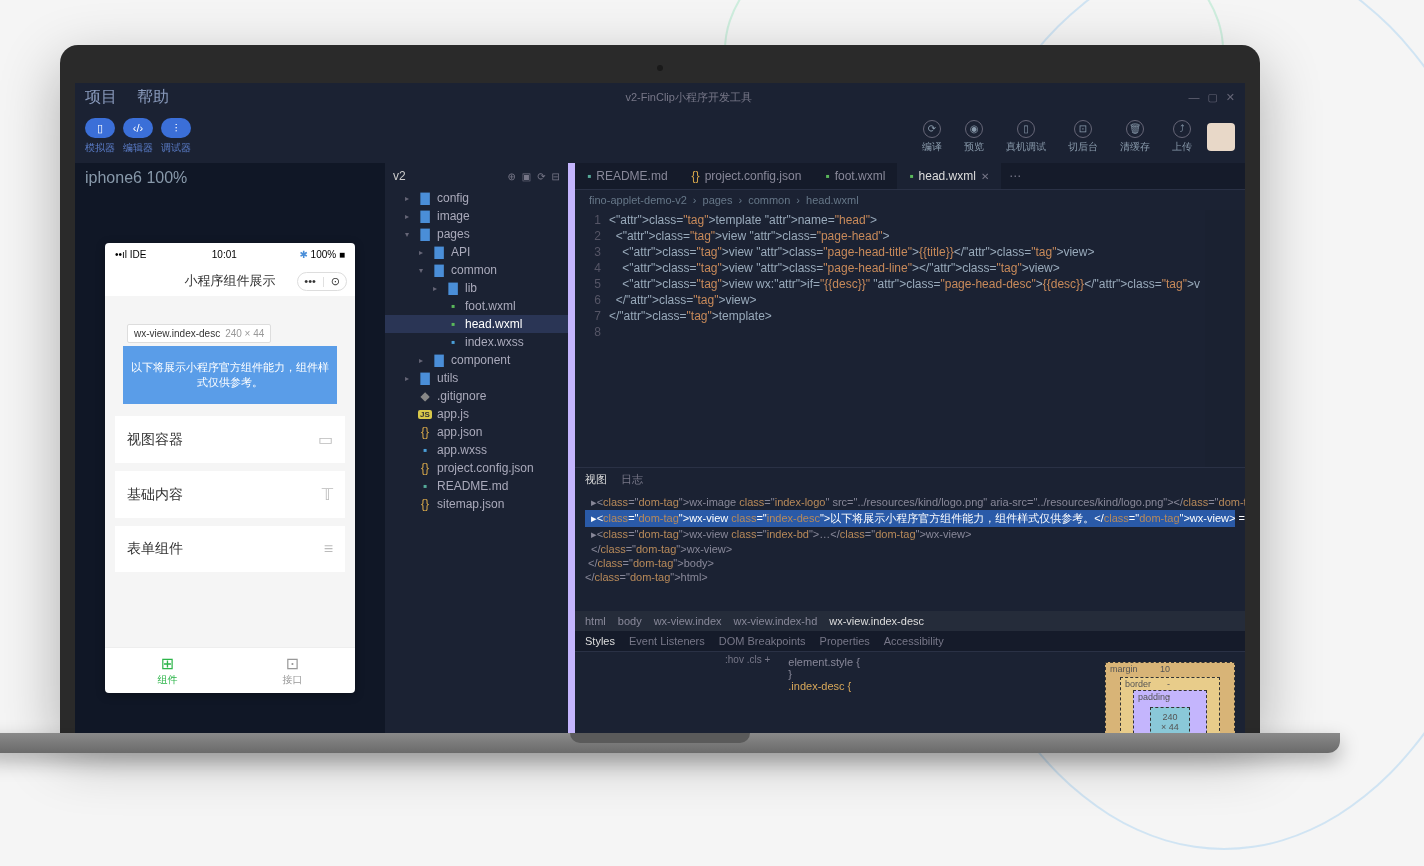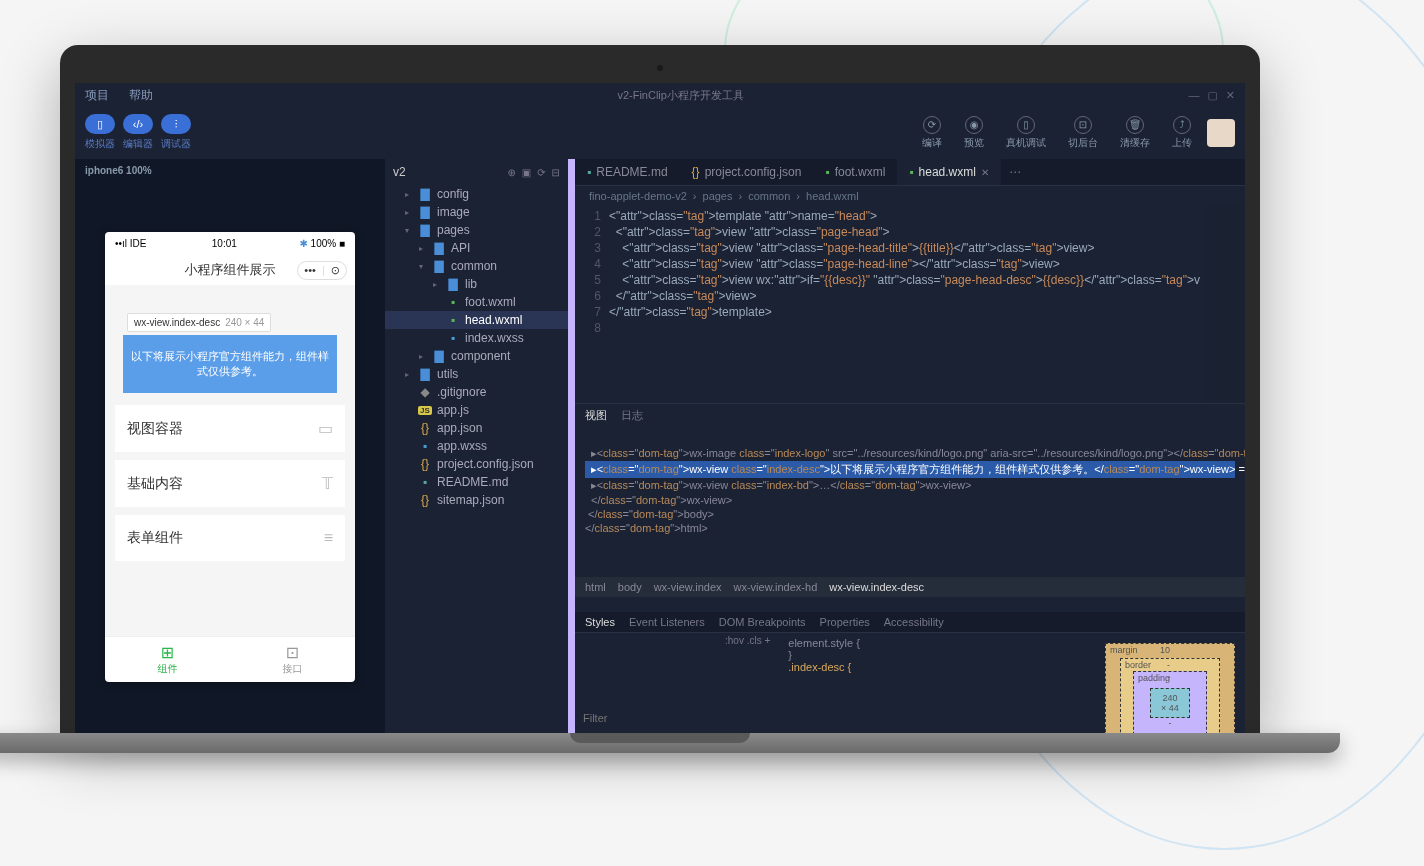--- a/index.html
+++ b/index.html
@@ -9,41 +9,41 @@
 .bg-curve-2 { position: absolute; right: 200px; top: -100px; width: 500px; height: 300px; border: 2px solid #a8e8c8; border-radius: 50%; opacity: 0.5; }
 
 .laptop { position: absolute; left: 60px; top: 45px; width: 1200px; }
 .laptop-bezel { background: #2a2a2a; border-radius: 18px 18px 0 0; padding: 20px 15px 0; box-shadow: 0 20px 60px rgba(0,0,0,0.3); }
 .camera { width: 6px; height: 6px; background: #1a1a1a; border-radius: 50%; margin: 0 auto 12px; }
 .laptop-base { height: 20px; background: linear-gradient(#8a8a8a, #6a6a6a); border-radius: 0 0 12px 12px; margin: 0 -80px; box-shadow: 0 8px 20px rgba(0,0,0,0.3); }
 .laptop-notch { width: 180px; height: 10px; background: #5a5a5a; margin: 0 auto; border-radius: 0 0 10px 10px; }
 
 .ide { background: #1b2233; color: #aab; height: 650px; display: flex; flex-direction: column; font-size: 12px; }
 .menubar { display: flex; align-items: center; padding: 4px 10px; background: #1b2233; }
-.menubar-item { color: #8899bb; margin-right: 20px; cursor: pointer; font-size: 12px; }
+.menubar-item { color: #8899bb; margin-right: 20px; cursor: pointer; font-size: 16px; }
 .title-center { flex: 1; text-align: center; color: #778; font-size: 11px; }
 .winctl { display: flex; gap: 8px; color: #667; }
 .winctl span { cursor: pointer; font-size: 11px; }
 
 .toolbar-row { display: flex; align-items: center; padding: 6px 10px 8px; background: #1b2233; }
 .toolbar-left { display: flex; gap: 8px; }
 .pill-btn { display: flex; flex-direction: column; align-items: center; }
 .pill-icon { background: #3b6fd8; color: #fff; width: 30px; height: 20px; border-radius: 10px; display: flex; align-items: center; justify-content: center; font-size: 11px; }
 .pill-label { color: #5a7cc8; font-size: 10px; margin-top: 3px; }
 .toolbar-right { display: flex; gap: 22px; margin-left: auto; margin-right: 15px; }
 .tool-btn { display: flex; flex-direction: column; align-items: center; color: #8899aa; cursor: pointer; }
 .tool-icon { width: 18px; height: 18px; border: 1px solid #667; border-radius: 50%; display: flex; align-items: center; justify-content: center; font-size: 10px; margin-bottom: 2px; }
 .tool-label { font-size: 10px; }
 .avatar { width: 28px; height: 28px; background: #e8d8c8; border-radius: 4px; }
 
 .ide-body { flex: 1; display: flex; overflow: hidden; }
 
 
 .sim-panel { width: 310px; background: #101726; display: flex; flex-direction: column; }
-.sim-status { color: #8899aa; font-size: 10px; padding: 6px 10px; font-weight: bold; }
+.sim-status { color: #8899aa; font-size: 16px; padding: 6px 10px; }
 .phone { background: #fff; margin: 50px auto 0; width: 250px; height: 450px; border-radius: 4px; color: #333; box-shadow: 0 2px 10px rgba(0,0,0,0.3); display: flex; flex-direction: column; }
 .phone-statusbar { display: flex; justify-content: space-between; padding: 6px 10px; font-size: 10px; color: #000; }
 .phone-titlebar { display: flex; align-items: center; justify-content: center; position: relative; padding: 6px; font-size: 13px; font-weight: 500; }
 .capsule { position: absolute; right: 8px; border: 1px solid #ddd; border-radius: 14px; padding: 2px 6px; display: flex; gap: 6px; align-items: center; font-size: 11px; }
 .phone-content { flex: 1; background: #f5f5f5; padding: 10px; position: relative; }
 .inspect-tip { position: absolute; top: 28px; left: 22px; background: #fff; border: 1px solid #ddd; padding: 3px 6px; font-size: 10px; z-index: 2; border-radius: 2px; }
 .inspect-tip .sel { color: #333; }
 .inspect-tip .dim { color: #999; margin-left: 5px; }
 .highlighted { background: #5a9de8; color: #fff; font-size: 11px; padding: 14px 8px; text-align: center; margin: 40px 8px 12px; }
 .list-item { background: #fff; padding: 14px 12px; display: flex; justify-content: space-between; align-items: center; font-size: 14px; margin-bottom: 8px; color: #333; }
@@ -79,21 +79,21 @@
 .tab-more { padding: 0 8px; color: #778; }
 .breadcrumb { padding: 4px 14px; color: #667788; font-size: 11px; display: flex; gap: 6px; }
 .code-area { flex: 1; display: flex; overflow: hidden; font-family: Consolas, Monaco, monospace; font-size: 12px; position: relative; }
 .gutter { width: 34px; text-align: right; color: #556; padding: 2px 8px 2px 0; }
 .gutter div { height: 16px; line-height: 16px; }
 .code-lines { flex: 1; padding: 2px 0; color: #9ab; }
 .code-lines div { height: 16px; line-height: 16px; white-space: pre; } .str { color: #c88a5a; } .brace { color: #c88a5a; }
 .minimap { width: 40px; background: #1a2030; opacity: 0.4; }
 
 
-.devtools { height: 330px; background: #1b2233; border-top: 1px solid #2a3145; display: flex; flex-direction: column; font-size: 11px; gap: 15px; }
+.devtools { height: 266px; background: #1b2233; border-top: 1px solid #2a3145; display: flex; flex-direction: column; font-size: 11px; }
 .dt-tabs { display: flex; gap: 14px; padding: 4px 10px; color: #778; }
 .dt-tab { cursor: pointer; }
 .dt-tab.active { color: #ddd; }
 .dom-view { flex: 0 0 120px; padding: 4px 10px; font-family: Consolas, monospace; color: #889; overflow: hidden; }
 .dom-line { padding: 1px 0; white-space: pre; }
 .dom-line.hl { background: #2a5aa8; color: #fff; } .dom-attr { color: #b88a5a; }
 .dom-crumbs { background: #252c3a; padding: 4px 10px; color: #889; display: flex; gap: 12px; }
 .dom-crumbs .active { color: #ddd; }
 .styles-row { display: flex; flex: 1; border-top: 1px solid #2a3145; overflow: hidden; }
 .styles-tabs { display: flex; gap: 14px; padding: 4px 10px; color: #778; background: #151b2a; }

